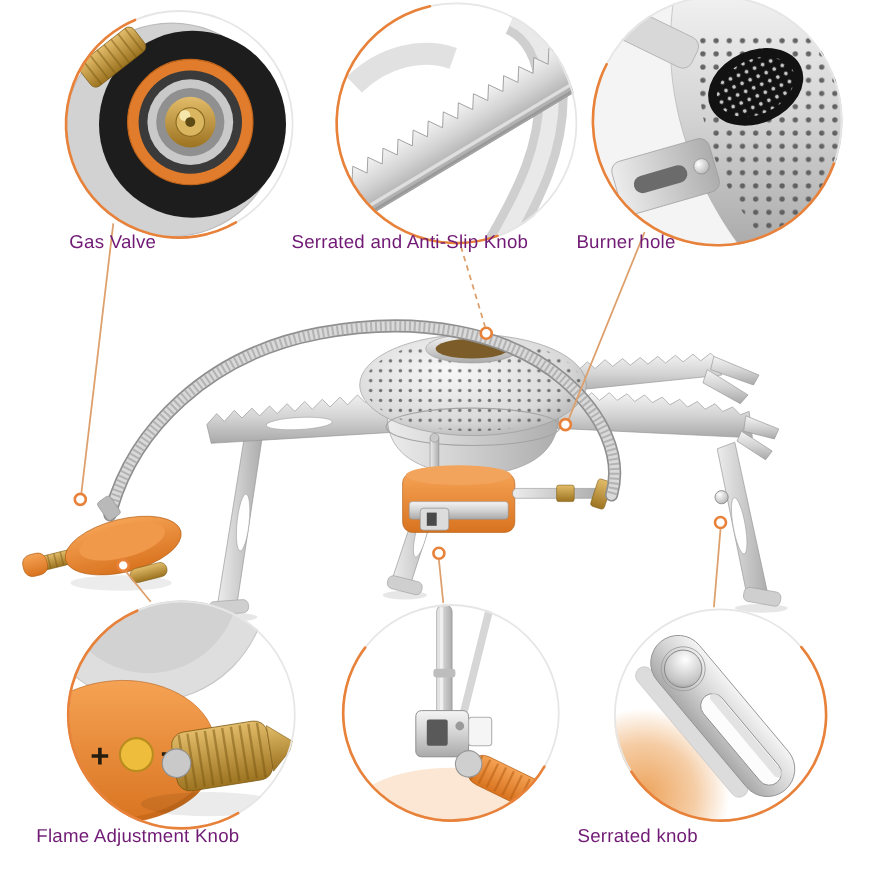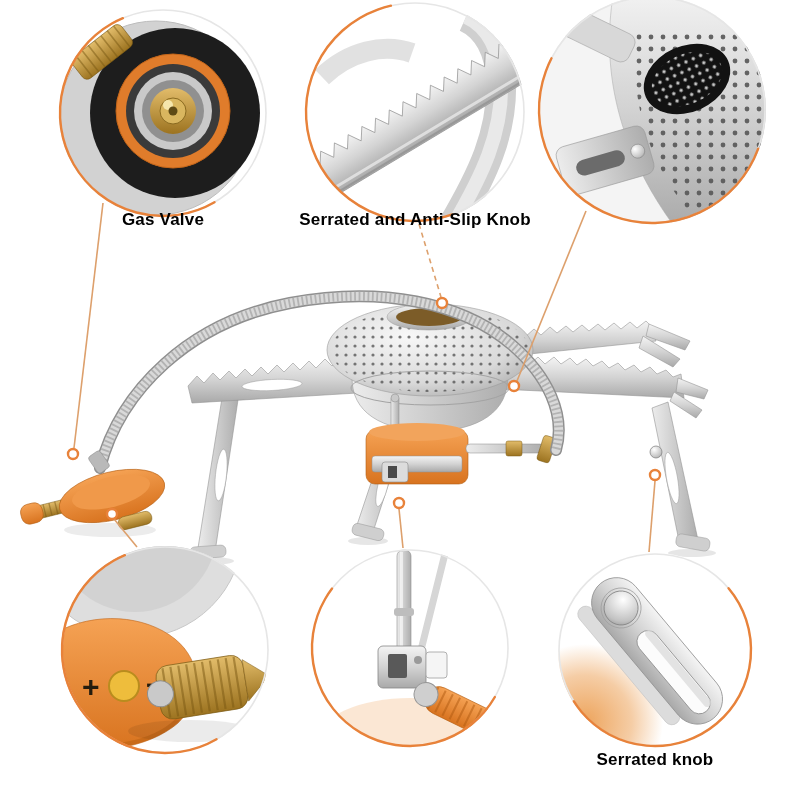--- a/index.html
+++ b/index.html
@@ -3,22 +3,22 @@
 <meta charset="utf-8">
 <style>
   html,body{margin:0;padding:0;}
   body{
     width:800px;height:800px;position:relative;background:#ffffff;
     font-family:"Liberation Sans",sans-serif;overflow:hidden;
   }
   .stage{position:absolute;inset:0;width:800px;height:800px;}
   svg.main{position:absolute;left:0;top:0;width:800px;height:800px;}
   .lbl{
-    position:absolute;text-align:center;font-size:17px;line-height:24px;
-    color:#000000;letter-spacing:.2px;white-space:nowrap;font-weight:bold;
+    position:absolute;text-align:left;font-size:17px;line-height:24px;
+    color:#701a75;letter-spacing:.2px;white-space:nowrap;
   }
 </style>
 </head>
 <body>
 
 <div class="stage">
 
 <svg class="main" viewBox="0 0 800 800">
   <defs>
     <linearGradient id="met" x1="0" y1="0" x2="0" y2="1">
@@ -293,15 +293,17 @@
         <circle cx="44" cy="97" r="17" fill="url(#riv)" stroke="#828282" stroke-width=".8"></circle>
       </g>
     </g>
     <circle cx="98" cy="98" r="96" fill="none" stroke="#e6e6e6" stroke-width="1.6"></circle>
     <circle cx="98" cy="98" r="96" fill="none" stroke="#e8823a" stroke-width="2.4" stroke-linecap="round" stroke-dasharray="314 289" transform="rotate(-40 98 98)"></circle>
   </g>
 </svg>
 
 <div class="lbl" style="left:63px;top:208px;width:200px">Gas Valve</div>
 <div class="lbl" style="left:265px;top:208px;width:300px">Serrated and Anti-Slip Knob</div>
+<div class="lbl" style="left:524px;top:208px;width:200px">Burner hole</div>
+<div class="lbl" style="left:33px;top:748px;width:260px">Flame Adjustment Knob</div>
 <div class="lbl" style="left:525px;top:748px;width:260px">Serrated knob</div>
 
 </div>
 
 </body></html>

